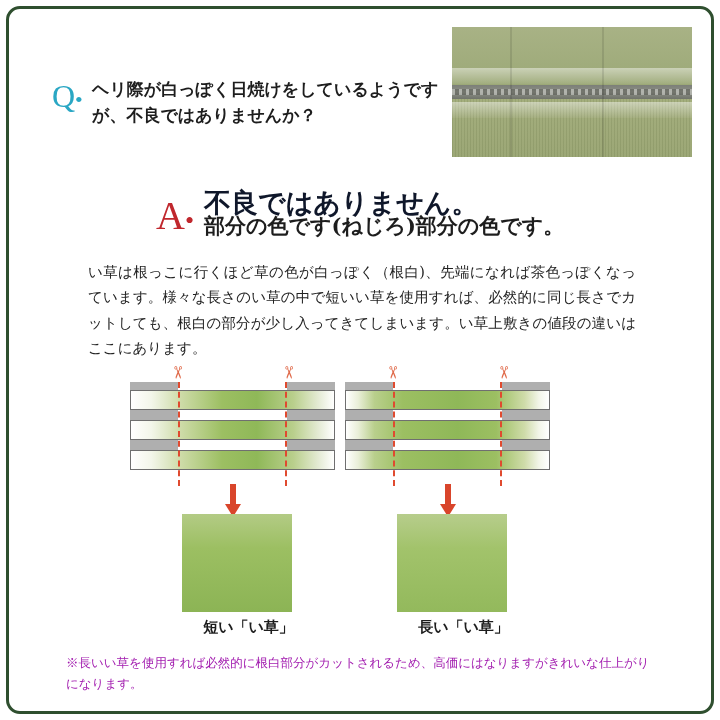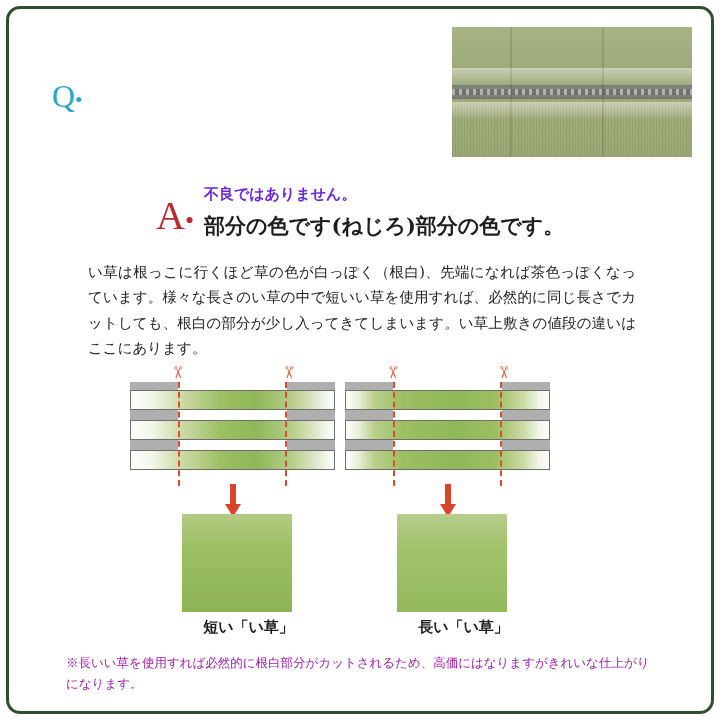--- a/index.html
+++ b/index.html
@@ -111,22 +111,22 @@
     top: 192px;
     font-size: 40px;
     color: #c0272d;
     font-family: "Liberation Serif", serif;
   }
   .a-mark .dot { font-size: 26px; }
   .a-line1 {
     position: absolute;
     left: 204px;
     top: 185px;
-    font-size: 15px;
-    color: #6d28d9;
+    font-size: 27px;
+    color: #0f172a;
     font-weight: 700;
     font-family: "DejaVu Serif", serif;
   }
   .a-line2 {
     position: absolute;
     left: 204px;
     top: 212px;
     font-size: 21px;
     color: #1d1d1d;
     font-weight: 700;
@@ -272,20 +272,21 @@
 </head>
 <body>
 
 <div id="page">
 
   <div class="frame"></div>
 
   <div class="q-mark">
     <span>Q</span><span class="dot">•</span>
   </div>
+  <div class="q-text">ヘリ際が白っぽく日焼けをしているようですが、不良ではありませんか？</div>
 
   <div class="photo">
     <div class="band-light-top"></div>
     <div class="sun-strip sun-top"></div>
     <div class="sun-strip sun-bot"></div>
     <div class="heri">
       <div class="stitch"></div>
     </div>
     <div class="vline" style="left:58px"></div>
     <div class="vline" style="left:150px"></div>

